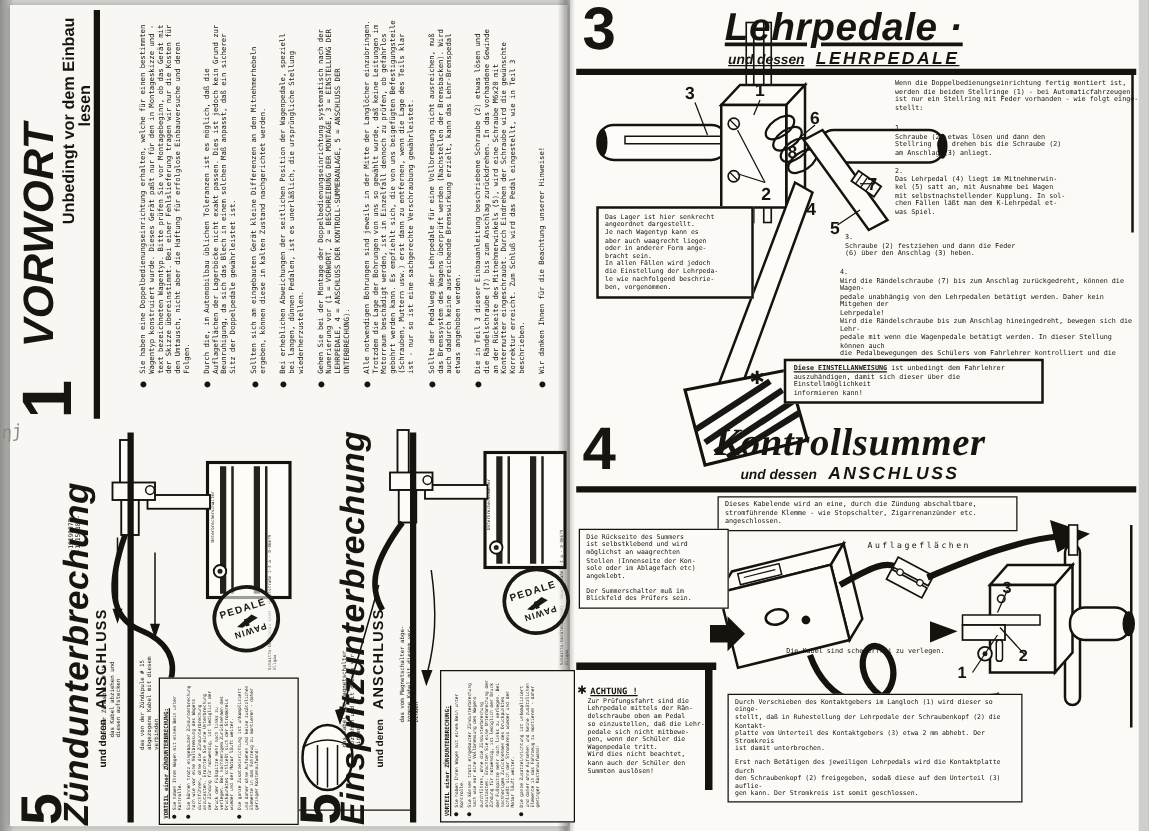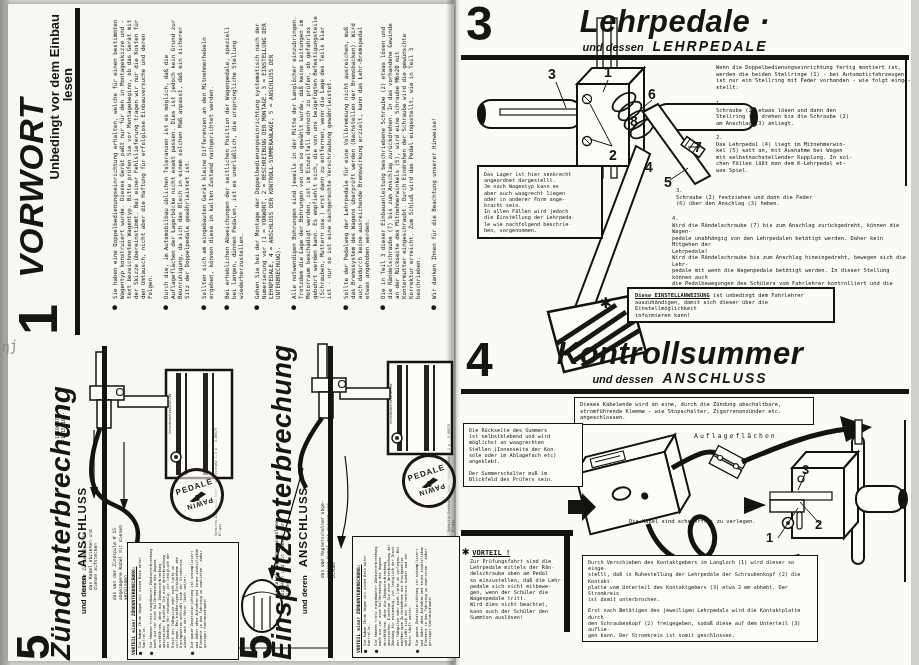--- a/index.html
+++ b/index.html
@@ -267,21 +267,21 @@
   </div>
   <div class="rot z2 t34" style="left:448px;top:532px;width:112px;height:7px;color:#4c4a44;">Schmitts-Gerätebau GmbH · Hauptstraße 1-3 a · D-86679 Ellgau</div>
   <div class="rot z2 vbox" style="left:352px;top:658px;width:112px;height:100px;">
     <h5>VORTEIL einer ZÜNDUNTERBRECHUNG:</h5>
     <div class="vb"><span class="dot">●</span><span>Sie haben Ihren Wagen mit einem Bein unter Kontrolle.</span></div>
     <div class="vb"><span class="dot">●</span><span>Sie können trotz eingebauter Zündunterbrechung nach wie vor eine Vollbremsung des Wagens durchführen, ohne die Zündunterbrechung anzutasten. Erachten Sie eine Unterbrechung der Zündung für notwendig, ist lediglich der Druck der Fußspitze mehr nach links zu verlegen. Bei nachherigem Zurücknehmen des Druckpunktes schließt sich der Stromkreis wieder und der Motor läuft weiter.</span></div>
     <div class="vb"><span class="dot">●</span><span>Die ganze Zusatzeinrichtung ist unkompliziert und daher ohne Aufsehen und keine zusätzlichen Elemente in das Fahrzeug zu montieren - daher geringer Kostenaufwand!</span></div>
   </div>
 
   <div class="abs z2 num" style="left:466px;top:4px;font-size:48px;">3</div>
-  <div class="abs z2" style="left:530px;top:6px;width:290px;text-align:center;">
+  <div class="abs z2" style="left:530px;top:6px;width:290px;text-align:center;text-decoration:underline;">
     <div class="hl" style="font-size:31px;line-height:32px;">Lehrpedale ·</div>
     <div style="display:flex;justify-content:center;align-items:baseline;gap:9px;font-family:'Liberation Sans',sans-serif;font-style:italic;">
       <span style="font-size:11px;font-weight:800;">und dessen</span>
       <span style="font-size:14px;font-weight:900;letter-spacing:2px;">LEHRPEDALE</span>
     </div>
   </div>
   <div class="bar z2" style="left:461px;top:55px;width:448px;height:5px;"></div>
   <div class="bar z2" style="left:905px;top:60px;width:2px;height:126px;"></div>
 
   <div class="abs z2 pre t54" style="left:716px;top:64px;width:196px;">Wenn die Doppelbedienungseinrichtung fertig montiert ist,
@@ -338,21 +338,21 @@
   <div class="callout" style="left:664px;top:174px;">5</div>
 
   <div class="abs z2" style="left:600px;top:290px;font-size:19px;font-weight:bold;">✱</div>
   <div class="abs z2" style="left:820px;top:293px;font-size:19px;font-weight:bold;">✱</div>
   <div class="abs z2 t54" style="left:627px;top:287px;width:192px;border:2px solid #15130e;padding:3px 6px;background:#fbfaf6;white-space:pre-line;"><span style="font-weight:bold;text-decoration:underline;">Diese EINSTELLANWEISUNG</span><span> ist unbedingt dem Fahrlehrer
 auszuhändigen, damit sich dieser über die Einstellmöglichkeit
 informieren kann!</span></div>
 
   <div class="abs z2 num" style="left:466px;top:340px;font-size:48px;">4</div>
   <div class="abs z2" style="left:530px;top:338px;width:300px;text-align:center;">
-    <div class="hl" style="font-size:31px;line-height:32px;">Kontrollsummer</div>
+    <div class="hl" style="font-size:31px;line-height:32px;font-family:Liberation Serif, serif;">Kontrollsummer</div>
     <div style="display:flex;justify-content:center;align-items:baseline;gap:9px;font-family:'Liberation Sans',sans-serif;font-style:italic;">
       <span style="font-size:11px;font-weight:800;">und dessen</span>
       <span style="font-size:14px;font-weight:900;letter-spacing:2px;">ANSCHLUSS</span>
     </div>
   </div>
   <div class="bar z2" style="left:461px;top:389px;width:448px;height:5px;"></div>
   <div class="bar z2" style="left:904px;top:420px;width:2px;height:162px;"></div>
 
   <div class="abs z2 pre t54 boxed" style="left:574px;top:397px;width:228px;">Dieses Kabelende wird an eine, durch die Zündung abschaltbare,
 stromführende Klemme - wie Stopschalter, Zigarrenanzünder etc.
@@ -371,21 +371,21 @@
   <div class="abs z2 t54" style="left:629px;top:518px;">Die Kabel sind scheuerfrei zu verlegen.</div>
 
   <div class="callout small" style="left:802px;top:462px;">3</div>
   <div class="callout small" style="left:815px;top:517px;">2</div>
   <div class="callout small" style="left:766px;top:530px;">1</div>
 
   <div class="bar z2" style="left:461px;top:530px;width:112px;height:6px;"></div>
   <div class="bar z2" style="left:564px;top:536px;width:6px;height:96px;"></div>
   <div class="abs z2" style="left:462px;top:544px;display:flex;gap:3px;align-items:baseline;">
     <span style="font-size:12px;font-weight:bold;">✱</span>
-    <span style="font-size:7px;font-weight:bold;text-decoration:underline;">VORTEIL !</span>
+    <span style="font-size:7px;font-weight:bold;text-decoration:underline;">ACHTUNG !</span>
   </div>
   <div class="abs z2 pre t52" style="left:470px;top:558px;width:100px;">Zur Prüfungsfahrt sind die
 Lehrpedale mittels der Rän-
 delschraube oben am Pedal
 so einzustellen, daß die Lehr-
 pedale sich nicht mitbewe-
 gen, wenn der Schüler die
 Wagenpedale tritt.
 Wird dies nicht beachtet,
 kann auch der Schüler den

